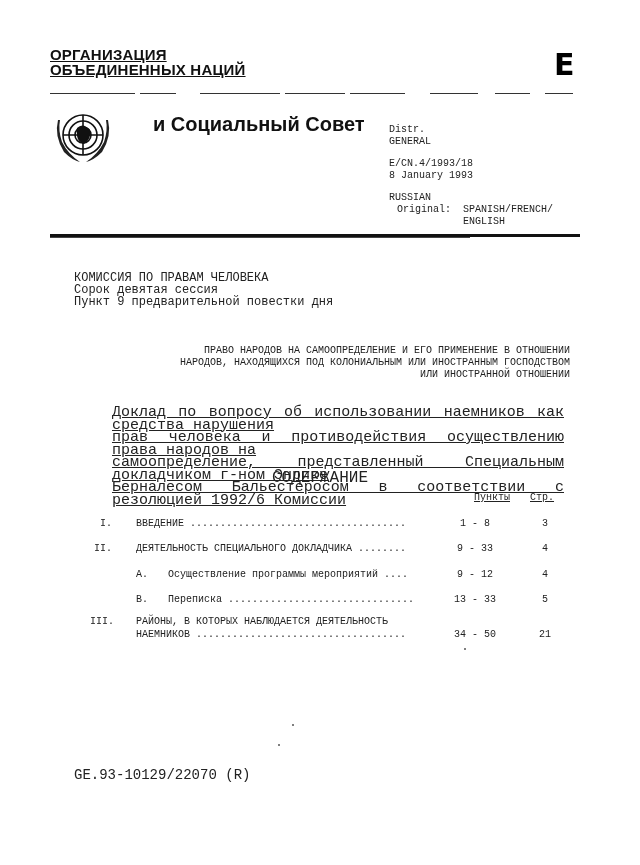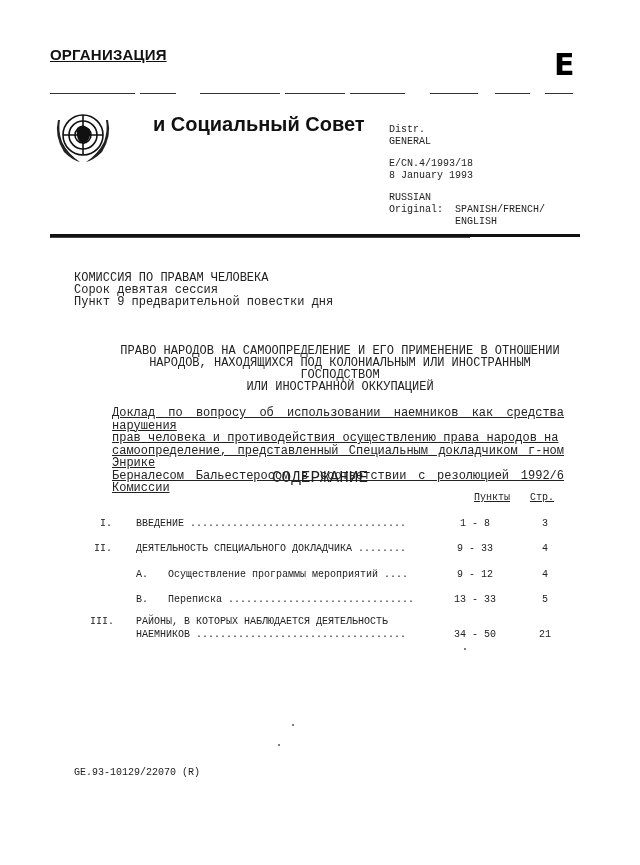--- a/index.html
+++ b/index.html
@@ -20,50 +20,51 @@
   .emblem { left: 50px; top: 108px; width: 66px; height: 60px; }
   .council {
     left: 153px; top: 112px;
     font-family: "Liberation Sans", sans-serif; font-weight: bold;
     font-size: 20px; line-height: 24px; color: #111;
   }
   .mono { font-family: "Liberation Mono", monospace; }
   .meta { left: 389px; top: 124px; font-size: 10px; line-height: 12px; color: #222; }
   .meta .gap { height: 10px; }
   .meta .row { display: flex; }
-  .meta .lbl { width: 66px; }
+  .meta .lbl { width: 66px; margin-left: 8px; }
   .rule-thick { left: 50px; top: 234px; width: 530px; height: 3px; background: #111; }
   .rule-thick2 { left: 50px; top: 237px; width: 420px; height: 1px; background: #444; }
   .session { left: 74px; top: 272px; font-size: 12px; line-height: 12px; color: #222; }
   .title-block {
-    left: 110px; top: 345px; width: 460px; text-align: center;
-    font-size: 12px; line-height: 12px; color: #222;
+    left: 110px; top: 345px; width: 460px; text-align: right;
+    font-size: 10px; line-height: 12px; color: #222;
   }
   .report {
     left: 112px; top: 407px; width: 452px;
-    font-size: 12px; line-height: 12.5px; color: #222;
+    font-size: 15px; line-height: 12.5px; color: #222;
     text-decoration: underline; text-align: justify;
   }
   .contents-head { left: 0; width: 640px; top: 469px; text-align: center; font-size: 16px; color: #222; }
   .toc { left: 90px; top: 492px; width: 470px; font-size: 10px; color: #222; }
   .toc .hdr { position: absolute; top: 0; text-decoration: underline; }
   .toc .item { position: absolute; left: 0; width: 470px; height: 24px; }
   .toc .num { position: absolute; left: 0; }
   .toc .sub { position: absolute; left: 46px; }
   .toc .label { position: absolute; white-space: pre; }
   .toc .paras { position: absolute; left: 350px; width: 70px; text-align: center; }
   .toc .page { position: absolute; left: 440px; width: 30px; text-align: center; }
-  .footer-code { left: 74px; top: 767px; font-size: 10px; color: #222; }
+  .footer-code { left: 74px; top: 767px; font-size: 14px; color: #222; }
   .speck { width: 2px; height: 2px; background: #555; border-radius: 1px; }
 </style>
 </head>
 <body>
 
 <div class="abs org">
   <div>ОРГАНИЗАЦИЯ</div>
+  <div>ОБЪЕДИНЕННЫХ НАЦИЙ</div>
 </div>
 <div class="abs lang-letter">E</div>
 
 <div class="abs dashrow">
   <span style="left:0;width:85px"></span>
   <span style="left:90px;width:36px"></span>
   <span style="left:150px;width:80px"></span>
   <span style="left:235px;width:60px"></span>
   <span style="left:300px;width:55px"></span>
   <span style="left:380px;width:48px"></span>
@@ -115,21 +116,21 @@
 
 <div class="abs session mono">
   <div>КОМИССИЯ ПО ПРАВАМ ЧЕЛОВЕКА</div>
   <div>Сорок девятая сессия</div>
   <div>Пункт 9 предварительной повестки дня</div>
 </div>
 
 <div class="abs title-block mono">
   <div>ПРАВО НАРОДОВ НА САМООПРЕДЕЛЕНИЕ И ЕГО ПРИМЕНЕНИЕ В ОТНОШЕНИИ</div>
   <div>НАРОДОВ, НАХОДЯЩИХСЯ ПОД КОЛОНИАЛЬНЫМ ИЛИ ИНОСТРАННЫМ ГОСПОДСТВОМ</div>
-  <div>ИЛИ ИНОСТРАННОЙ ОККУПАЦИЕЙ</div>
+  <div>ИЛИ ИНОСТРАННОЙ ОТНОШЕНИИ</div>
 </div>
 
 <div class="abs report mono">
   <div>Доклад по вопросу об использовании наемников как средства нарушения</div>
   <div>прав человека и противодействия осуществлению права народов на</div>
   <div>самоопределение, представленный Специальным докладчиком г-ном Энрике</div>
   <div>Берналесом Бальестеросом в соответствии с резолюцией 1992/6 Комиссии</div>
 </div>
 
 <div class="abs contents-head mono">СОДЕРЖАНИЕ</div>

